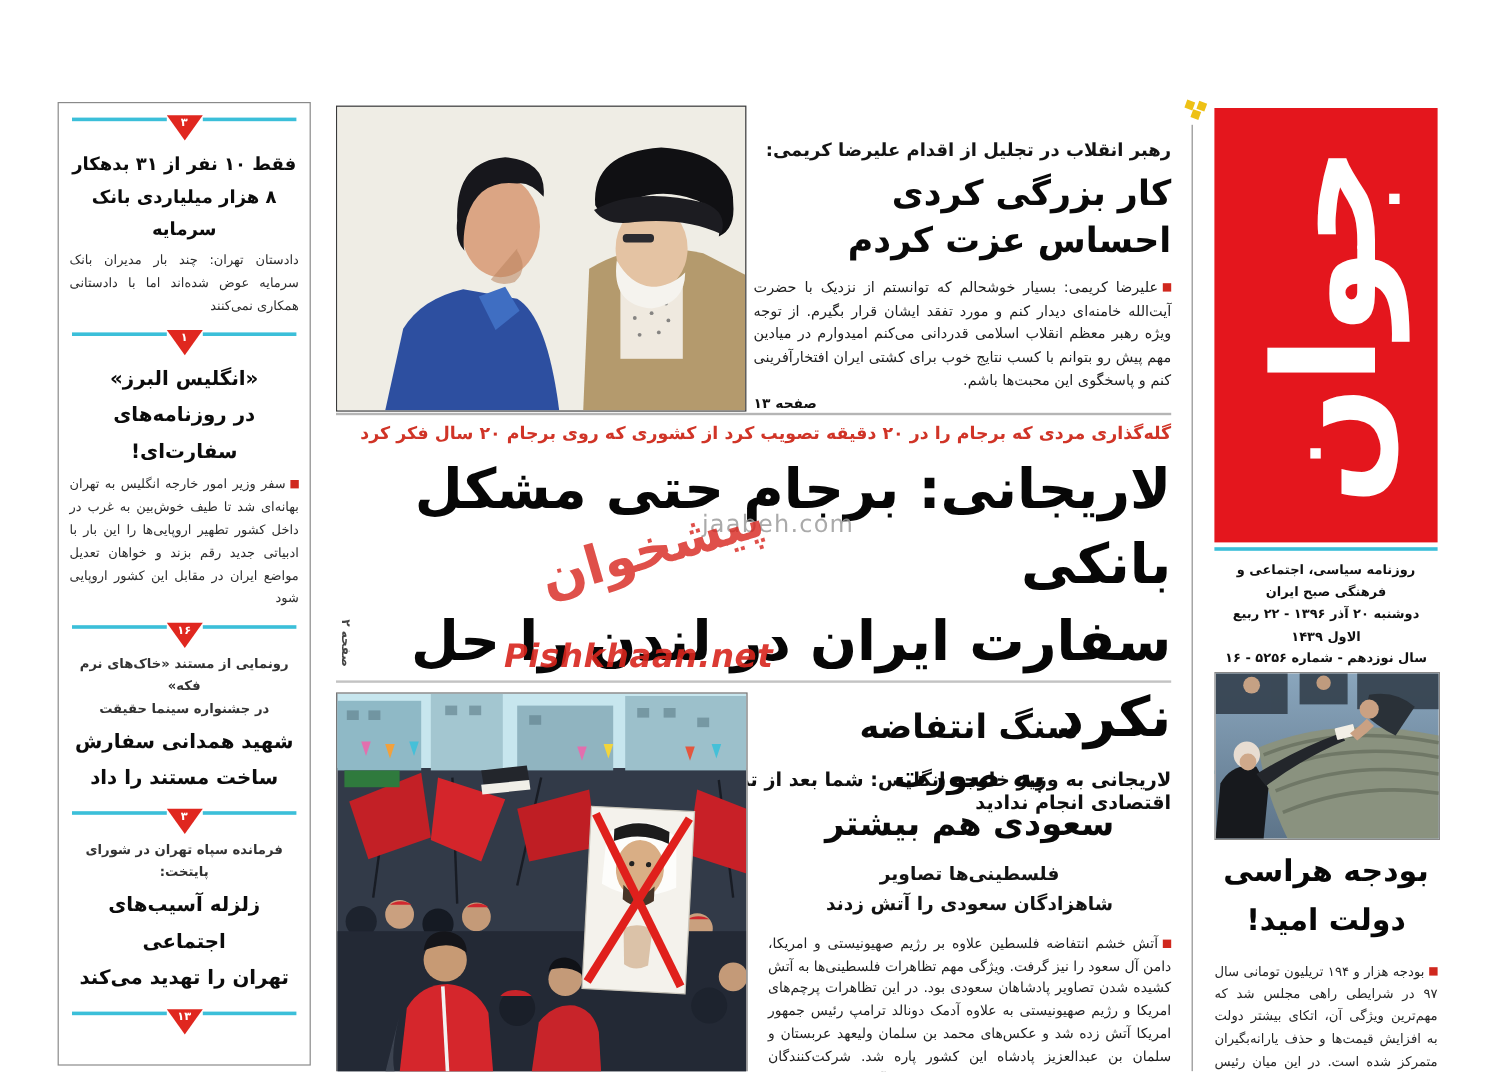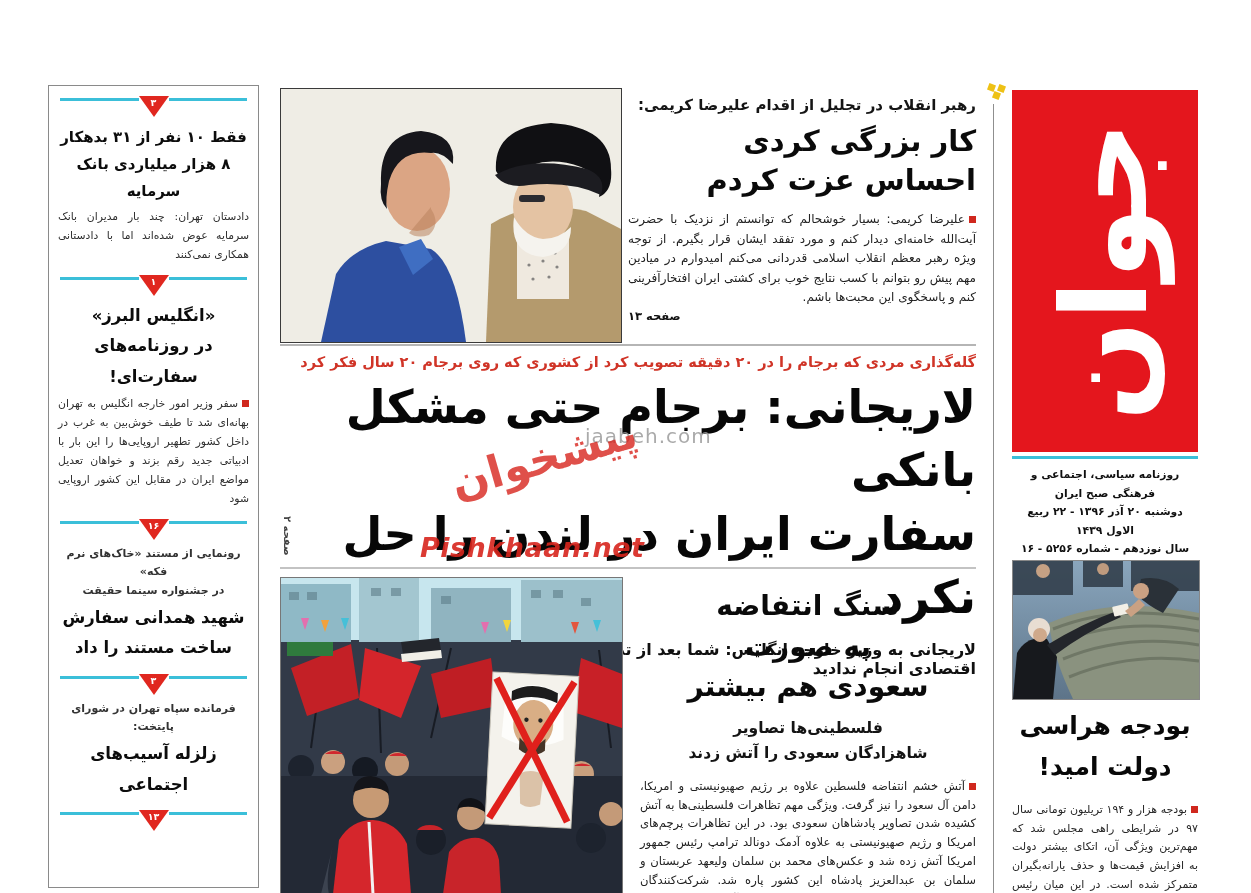--- a/index.html
+++ b/index.html
@@ -109,20 +109,21 @@
     <div class="sep">
       <div class="bar"></div>
       <div class="tri">
           <span>۳</span>
         </div>
       <div class="bar"></div>
     </div>
     <div>
       <div class="sb-kicker">فرمانده سپاه تهران در شورای پایتخت:</div>
       <div class="sb-headline" style="margin-top:2px;">زلزله آسیب‌های اجتماعی</div>
+      <div class="sb-headline">تهران را تهدید می‌کند</div>
     </div>
 
     <div class="sep">
       <div class="bar"></div>
       <div class="tri">
           <span>۱۳</span>
         </div>
       <div class="bar"></div>
     </div>
 
@@ -153,21 +154,21 @@
           <circle cx="268" cy="188" r="1.6"></circle>
       </g>
       <ellipse cx="262" cy="118" rx="30" ry="36" fill="#e4c3a3"></ellipse>
       <path d="M233 128 Q228 165 262 168 Q290 164 290 138 Q278 150 262 150 Q244 148 233 128 Z" fill="#f5f3ee"></path>
       <rect x="238" y="106" width="26" height="7" rx="3" fill="#2b2b30"></rect>
       <path d="M215 82 Q212 38 270 34 Q330 38 330 80 Q332 102 318 108 Q322 88 300 78 Q262 64 232 86 Q220 92 215 82 Z" fill="#101013"></path>
       <path d="M214 86 Q250 66 306 80 Q326 88 320 106 Q290 92 248 96 Q224 100 214 86 Z" fill="#1c1c21"></path>
     </svg>
   </div>
 
-  <div class="abs" dir="rtl" style="left:628px;top:96px;width:348px;">
+  <div class="abs" dir="rtl" style="left:628px;top:116px;width:348px;">
     <div class="kicker">رهبر انقلاب در تجلیل از اقدام علیرضا کریمی:</div>
     <div class="top-headline" style="margin-top:8px;">کار بزرگی کردی</div>
     <div class="top-headline">احساس عزت کردم</div>
     <div class="body-text" style="margin-top:10px;"><span class="sqm"></span><span>علیرضا کریمی: بسیار خوشحالم که توانستم از نزدیک با حضرت آیت‌الله خامنه‌ای دیدار کنم و مورد تفقد ایشان قرار بگیرم. از توجه ویژه رهبر معظم انقلاب اسلامی قدردانی می‌کنم امیدوارم در میادین مهم پیش رو بتوانم با کسب نتایج خوب برای کشتی ایران افتخارآفرینی کنم و پاسخگوی این محبت‌ها باشم.</span></div>
     <div class="pageref" style="text-align:left;margin-top:2px;">صفحه ۱۳</div>
   </div>
 
   <div class="abs hline" style="left:280px;top:344px;width:696px;"></div>
 
   <div class="abs red-kicker" dir="rtl" style="left:280px;top:354px;width:696px;">گله‌گذاری مردی که برجام را در ۲۰ دقیقه تصویب کرد از کشوری که روی برجام ۲۰ سال فکر کرد</div>

